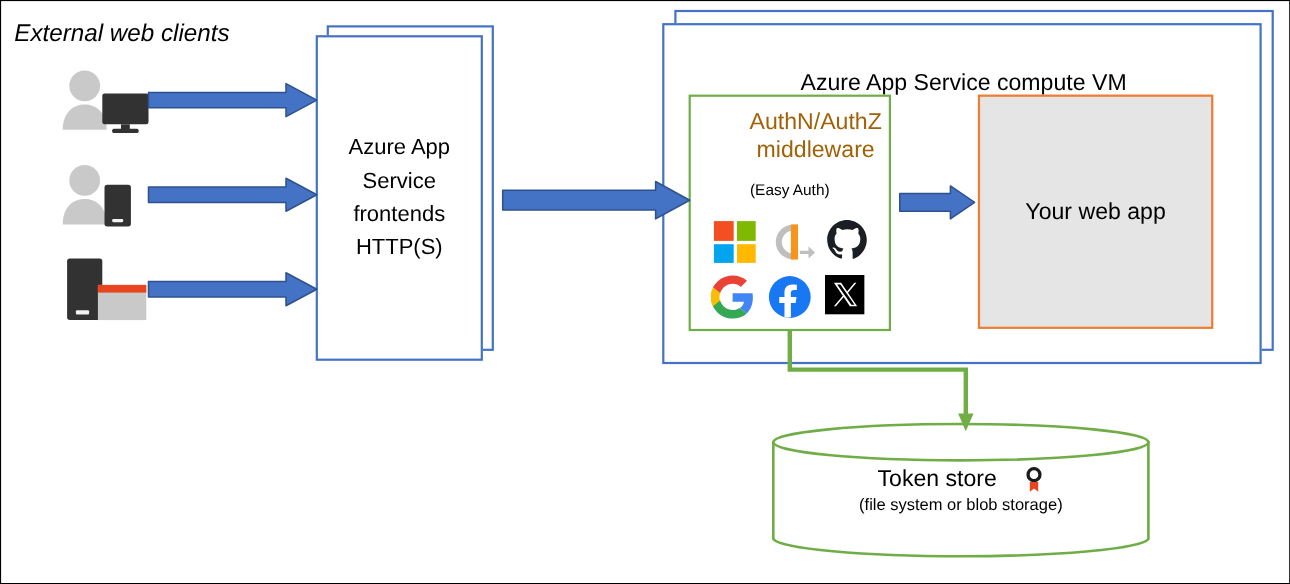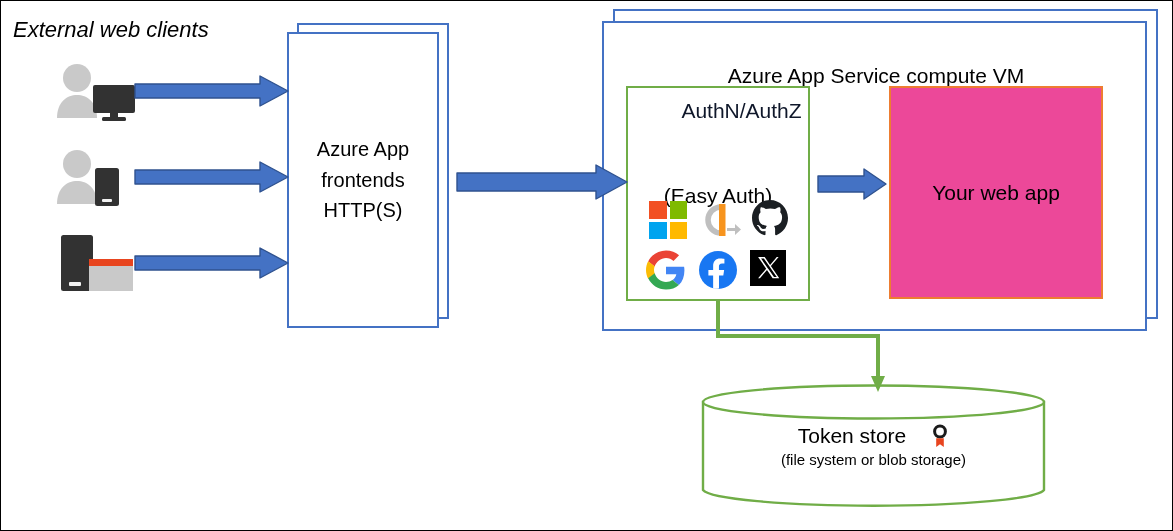--- a/index.html
+++ b/index.html
@@ -81,30 +81,29 @@
     border: 2px solid #70AD47;
     background: #ffffff;
     z-index: 6;
   }
   .mw-title {
     position: absolute;
     left: 0; right: 0; top: 10px;
     text-align: center;
     font-size: 21px;
     line-height: 1.22;
-    color: #0f172a;
+    color: #a16207;
     margin-left: 47px;
   }
   .mw-sub {
     position: absolute;
     left: 0; right: 0; top: 76px;
     text-align: center;
-    font-size: 21px;
-    color: #000000;
-    margin-top: 20px;
+    font-size: 14px;
+    color: #000000;
   }
 
   
   .logo-grid {
     position: absolute;
     left: 14px; top: 106px;
     width: 156px;
     display: grid;
     grid-template-columns: repeat(3, 1fr);
     grid-auto-rows: 52px;
@@ -122,21 +121,21 @@
     gap: 3px;
     margin: 3px auto 0;
   }
   .ms-q { width: 100%; height: 100%; }
 
   
   .webapp-box {
     left: 888px; top: 85px;
     width: 214px; height: 213px;
     border: 2px solid #ED7D31;
-    background: #ec4899;
+    background: #e5e5e5;
     z-index: 6;
     display: flex;
     align-items: center;
     justify-content: center;
   }
   .webapp-label { font-size: 21px; color: #000000; }
 
   
   .arrow { z-index: 7; }
   .arrow svg { display: block; overflow: visible; }
@@ -216,38 +215,40 @@
   <div class="abs arrow" style="left:133px; top:246px;">
     <svg width="155" height="32" viewBox="0 0 155 32">
       <path d="M1 9 L126 9 L126 1 L154 16 L126 31 L126 23 L1 23 Z" fill="#4472C4" stroke="#2F528F" stroke-width="1.4" stroke-linejoin="round"></path>
     </svg>
   </div>
 
   <div class="abs blue-box frontend-back"></div>
   <div class="abs blue-box frontend-front">
     <div class="frontend-label">
       <div>Azure App</div>
+      <div>Service</div>
       <div>frontends</div>
       <div>HTTP(S)</div>
     </div>
   </div>
 
   <div class="abs arrow" style="left:455px; top:163px;">
     <svg width="172" height="36" viewBox="0 0 172 36">
       <path d="M1 9 L140 9 L140 1 L171 18 L140 35 L140 27 L1 27 Z" fill="#4472C4" stroke="#2F528F" stroke-width="1.4" stroke-linejoin="round"></path>
     </svg>
   </div>
 
   <div class="abs blue-box vm-back"></div>
   <div class="abs blue-box vm-front"></div>
   <div class="abs vm-title" style="z-index:6;margin-top:32px;">Azure App Service compute VM</div>
 
   <div class="abs mw-box">
     <div class="mw-title">
       <div>AuthN/AuthZ</div>
+      <div>middleware</div>
     </div>
     <div class="mw-sub">(Easy Auth)</div>
 
     <div class="logo-grid">
 
       <div class="logo-cell">
         <div class="ms-logo">
           <div class="ms-q" style="background:#F25022;"></div>
           <div class="ms-q" style="background:#7FBA00;"></div>
           <div class="ms-q" style="background:#00A4EF;"></div>

